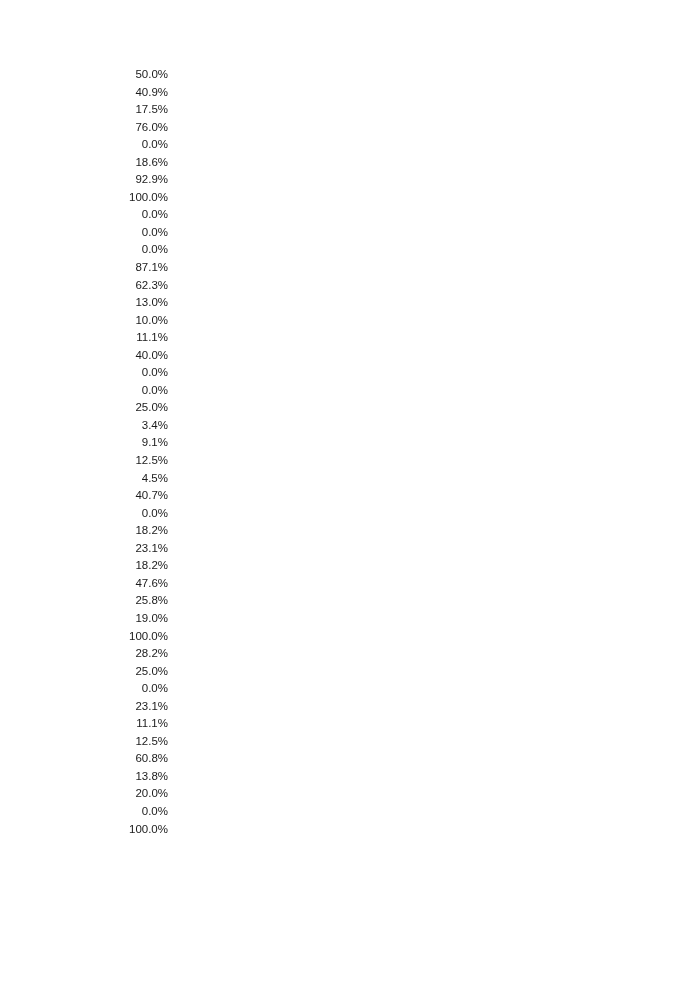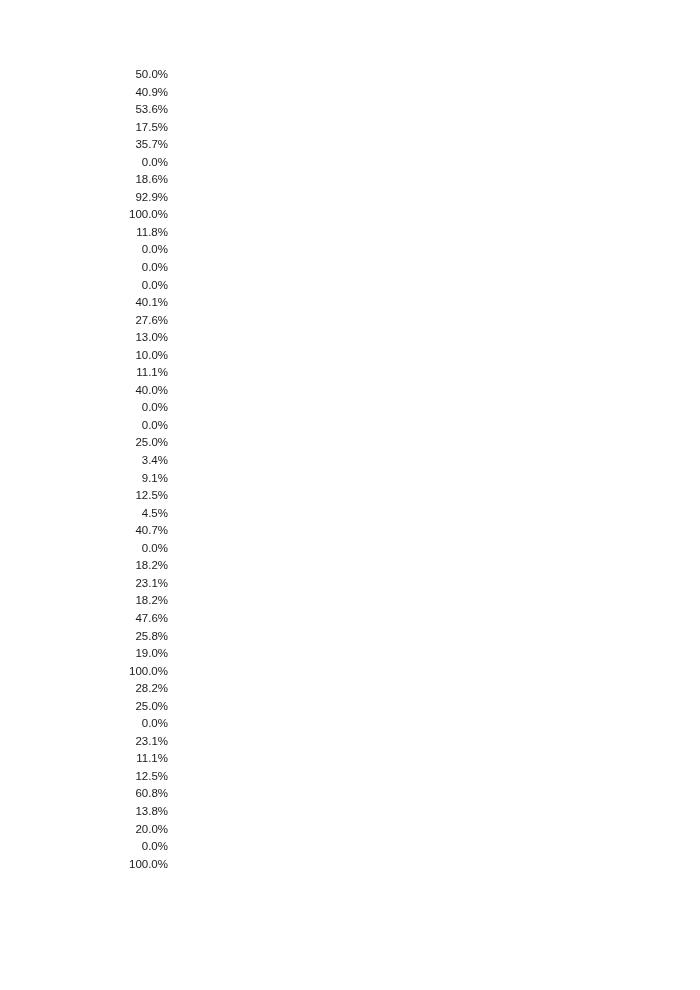--- a/index.html
+++ b/index.html
@@ -28,33 +28,31 @@
     color: #1a1a1a;
     white-space: nowrap;
   }
 </style>
 </head>
 <body>
 
 <div class="percent-column" id="percent-column">
     <div class="percent-cell">50.0%</div>
     <div class="percent-cell">40.9%</div>
-    <div class="percent-cell">53.6%</div>
     <div class="percent-cell">17.5%</div>
-    <div class="percent-cell">35.7%</div>
+    <div class="percent-cell">76.0%</div>
     <div class="percent-cell">0.0%</div>
     <div class="percent-cell">18.6%</div>
     <div class="percent-cell">92.9%</div>
     <div class="percent-cell">100.0%</div>
-    <div class="percent-cell">11.8%</div>
     <div class="percent-cell">0.0%</div>
     <div class="percent-cell">0.0%</div>
     <div class="percent-cell">0.0%</div>
-    <div class="percent-cell">40.1%</div>
-    <div class="percent-cell">27.6%</div>
+    <div class="percent-cell">87.1%</div>
+    <div class="percent-cell">62.3%</div>
     <div class="percent-cell">13.0%</div>
     <div class="percent-cell">10.0%</div>
     <div class="percent-cell">11.1%</div>
     <div class="percent-cell">40.0%</div>
     <div class="percent-cell">0.0%</div>
     <div class="percent-cell">0.0%</div>
     <div class="percent-cell">25.0%</div>
     <div class="percent-cell">3.4%</div>
     <div class="percent-cell">9.1%</div>
     <div class="percent-cell">12.5%</div>

